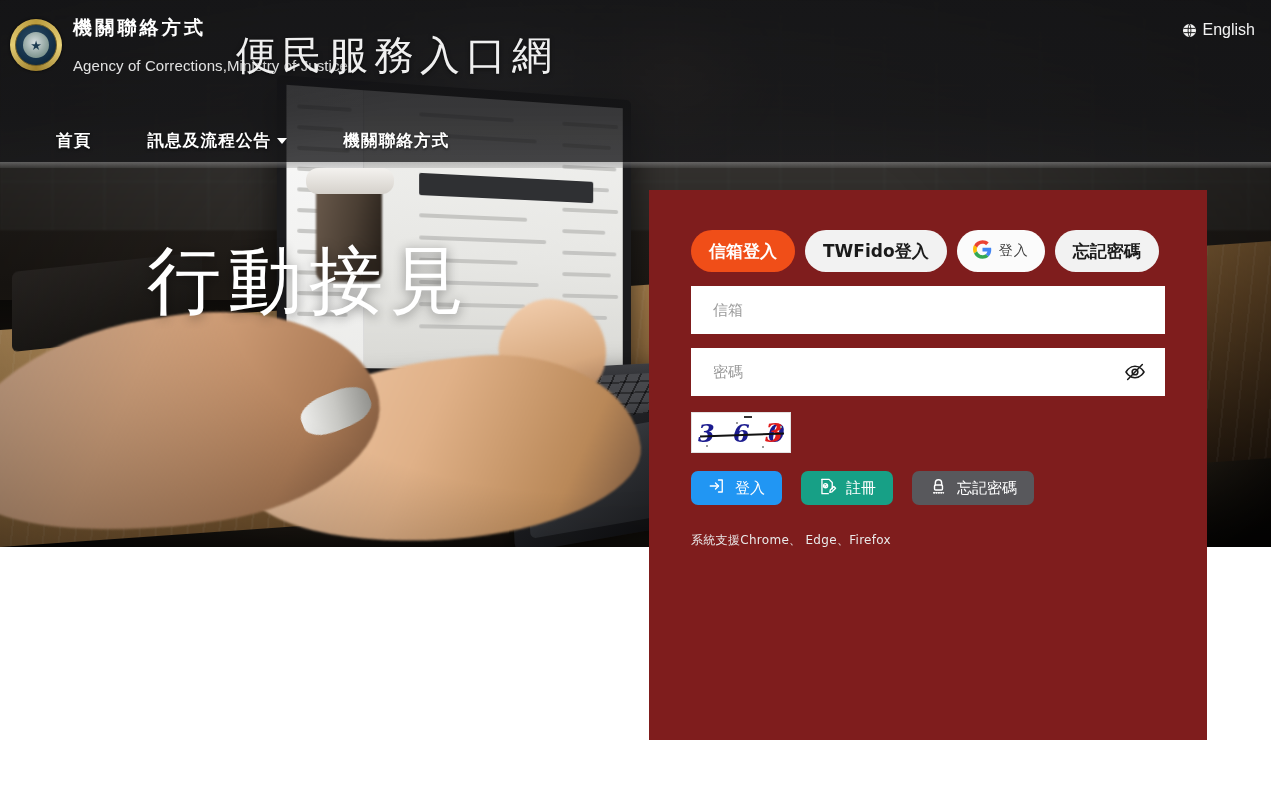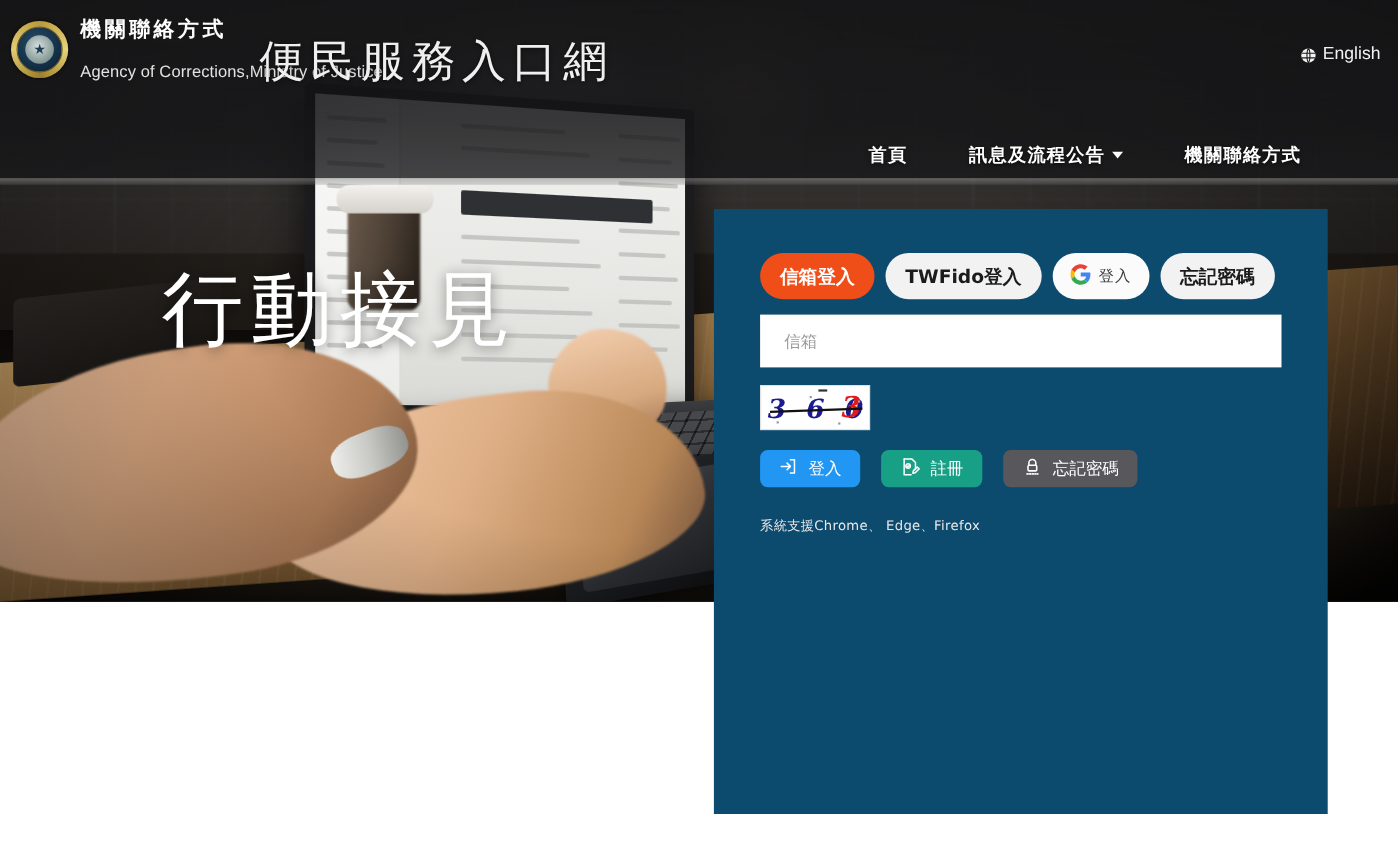--- a/index.html
+++ b/index.html
@@ -207,48 +207,47 @@
     position:absolute; left:236px; top:28px;
     color:#efefef; font-size:40px; letter-spacing:6px; font-weight:400;
     font-family:"DejaVu Sans","Liberation Sans",sans-serif;
     text-shadow:0 1px 4px rgba(0,0,0,.6);
   }
 
   .lang-switch {
     position:absolute; right:16px; top:21px; display:flex; align-items:center; gap:5px;
     color:#f2f2f2; font-size:16px; cursor:pointer;
     font-family:"Liberation Sans",sans-serif;
-    margin-top:20px;
   }
   .lang-switch svg { display:block; }
 
   .main-nav {
     position:absolute; left:0; top:120px; width:1271px; height:42px;
-    display:flex; justify-content:flex-end; align-items:center; padding-right:88px; gap:0;
+    display:flex; justify-content:flex-start; align-items:center; padding-right:88px; gap:0;
   }
   .nav-item {
     color:#ffffff; font-size:16.5px; font-weight:bold; letter-spacing:1.2px;
     margin-left:56px; cursor:pointer; display:flex; align-items:center; gap:6px;
     font-family:"DejaVu Sans","Liberation Sans",sans-serif;
     text-shadow:0 1px 3px rgba(0,0,0,.75);
   }
   .caret { width:0;height:0;border-left:5px solid transparent;border-right:5px solid transparent;border-top:6px solid #fff; }
 
   
   .hero-headline {
     position:absolute; left:147px; top:232px;
     font-size:74px; color:#ffffff; letter-spacing:7px; font-weight:400;
     font-family:"DejaVu Sans","Liberation Sans",sans-serif;
     text-shadow: 0 2px 12px rgba(0,0,0,.45);
   }
 
   
   .login-panel {
     position:absolute; left:649px; top:190px; width:558px; height:550px;
-    background:#0c4a6e;
+    background:#7f1d1d;
     padding: 40px 42px 0 42px;
   }
   .tabs { display:flex; gap:10px; align-items:center; }
   .tab {
     height:42px; border-radius:21px; display:flex; align-items:center; justify-content:center;
     padding:0 18px; font-size:17px; font-weight:bold; cursor:pointer; white-space:nowrap;
     font-family:"DejaVu Sans","Liberation Sans",sans-serif;
   }
   .tab.active { background:#f04e18; color:#ffffff; }
   .tab.plain  { background:#f2f2f2; color:#1b1b1b; }
@@ -428,20 +427,30 @@
       </div>
       <div class="tab plain">
         <span>忘記密碼</span>
       </div>
     </div>
 
     <div class="field">
       <input type="text" placeholder="信箱" style="">
     </div>
 
+    <div class="field">
+      <input type="password" placeholder="密碼" style="">
+      <span class="eye-btn">
+        <svg width="22" height="22" viewBox="0 0 24 24" fill="none" stroke="#1b1b1b" stroke-width="1.7" stroke-linecap="round">
+          <path d="M2.2 12S5.8 5.8 12 5.8 21.8 12 21.8 12 18.2 18.2 12 18.2 2.2 12 2.2 12z"></path>
+          <circle cx="12" cy="12" r="3.1"></circle>
+          <path d="M4 20.2 20 3.9"></path>
+        </svg>
+      </span>
+    </div>
 
 
     <div class="captcha-row">
       <div class="captcha-img">
         <span class="ctext c1">3 6 0</span>
         <span class="c4">3</span>
         <span class="strike"></span>
         <span class="tick" style="left:52px;"></span>
         <span class="dot" style="left:14px;top:32px;"></span>
         <span class="dot" style="left:44px;top:9px;"></span>

